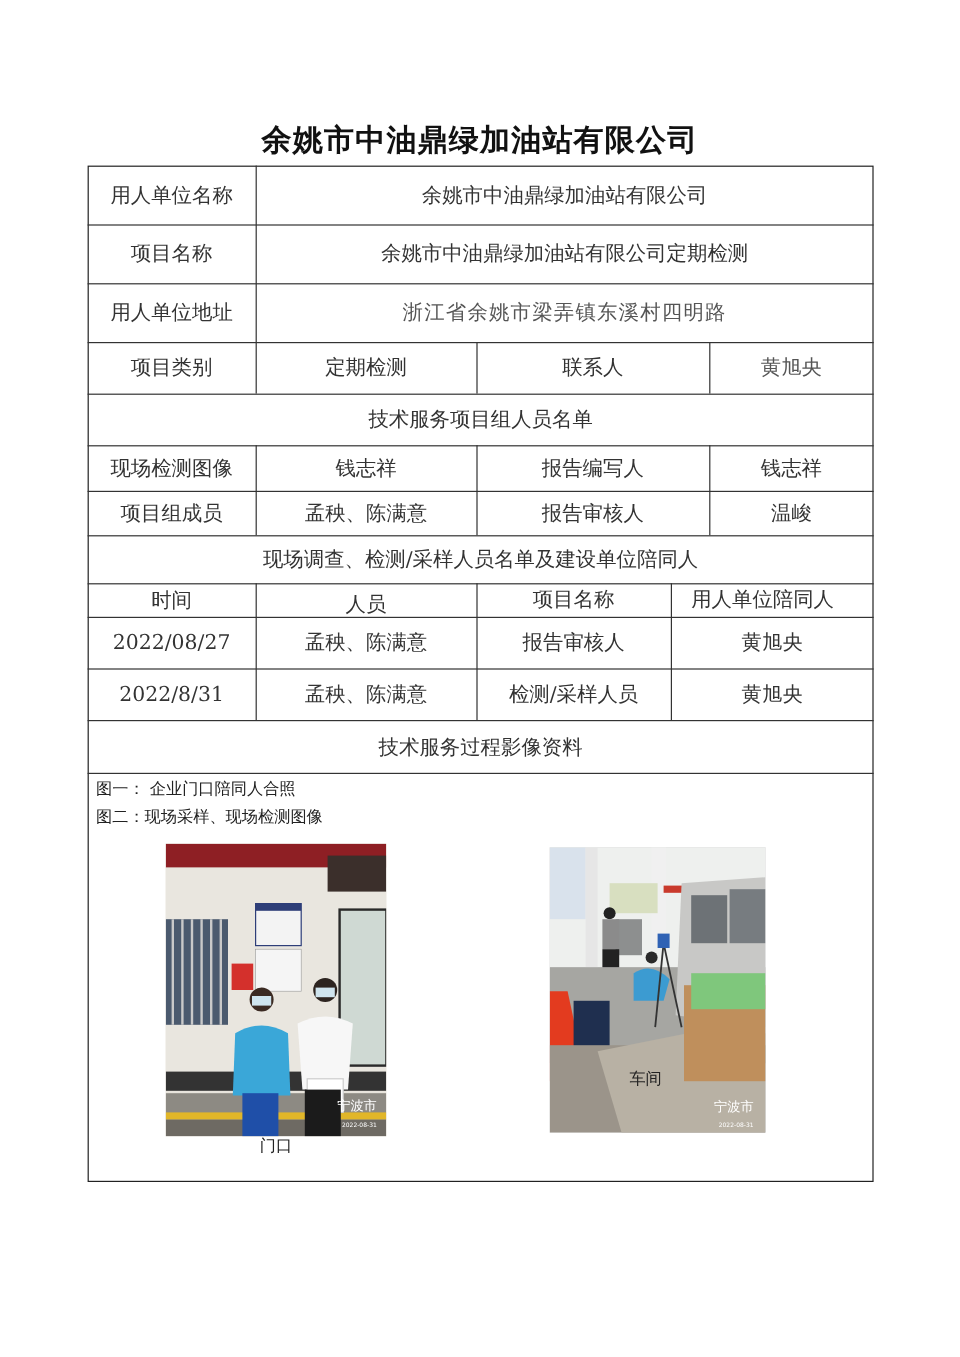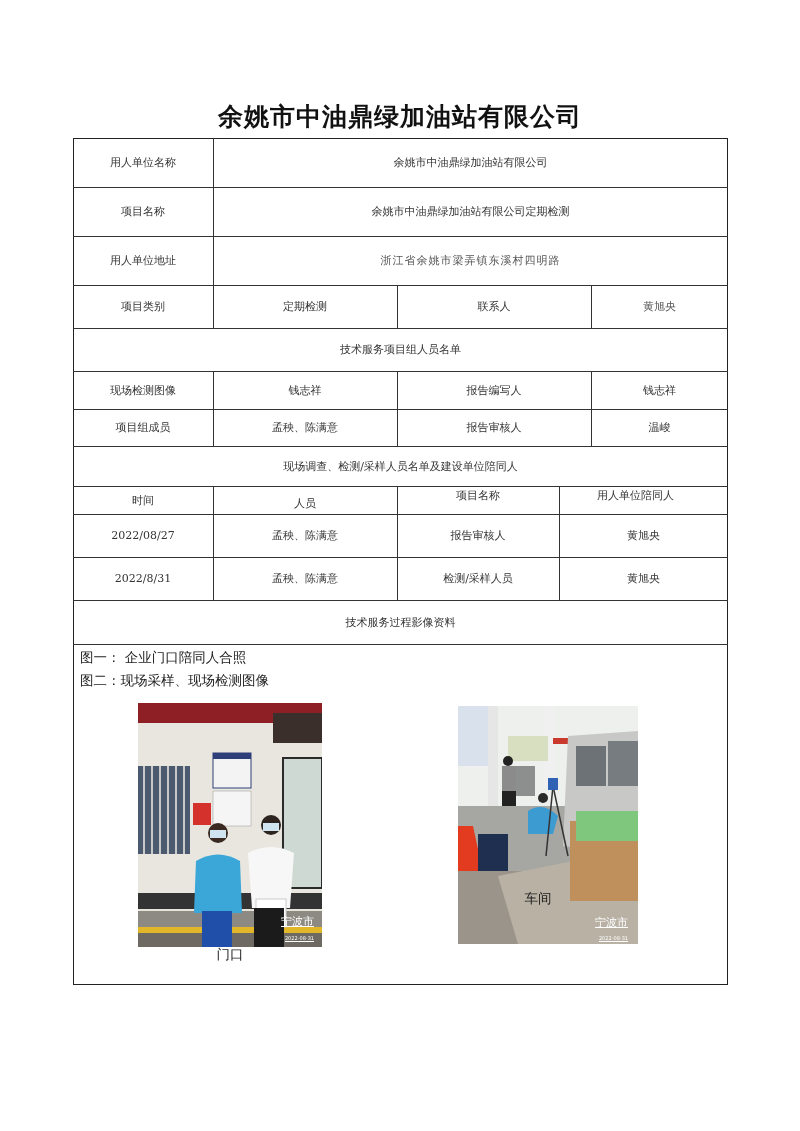--- a/index.html
+++ b/index.html
@@ -1,26 +1,26 @@
 <!DOCTYPE html>
 <html><head>
 <meta charset="utf-8">
 <style>
   html, body { margin:0; padding:0; background:#ffffff; }
   body { width:800px; height:1131px; position:relative; font-family:"DejaVu Serif","Liberation Serif",serif; color:#222; overflow:hidden; }
   .title { position:absolute; top:100px; left:0; width:800px; text-align:center; font-size:25px; font-weight:bold; letter-spacing:1px; color:#111; }
   .frame { position:absolute; left:73px; top:138px; width:655px; height:847px; border:1.5px solid #222; box-sizing:border-box; }
-  .cell { position:absolute; display:flex; align-items:center; justify-content:center; font-size:11px; color:#333; box-sizing:border-box; }
+  .cell { position:absolute; display:flex; align-items:center; justify-content:center; font-size:17px; color:#333; box-sizing:border-box; }
   .hl { position:absolute; height:0; border-top:1.3px solid #333; }
   .vl { position:absolute; width:0; border-left:1.3px solid #333; }
   .top-align { align-items:flex-start; padding-top:2px; }
   .fig-text { position:absolute; left:80px; font-size:13.5px; color:#222; }
   .photo { position:absolute; overflow:hidden; }
   .caption { position:absolute; font-size:13.5px; text-align:center; color:#222; }
-  .watermark { position:absolute; color:#fff; font-family:"DejaVu Sans",sans-serif; text-align:center;text-decoration:underline; }
+  .watermark { position:absolute; color:#fff; font-family:"DejaVu Sans",sans-serif; text-align:center; }
 </style>
 </head>
 <body>
 
 <div class="title">余姚市中油鼎绿加油站有限公司</div>
 
 <div class="frame"></div>
 
 <div class="hl" style="left:73px;top:187px;width:655px"></div>
 <div class="hl" style="left:73px;top:236px;width:655px"></div>

